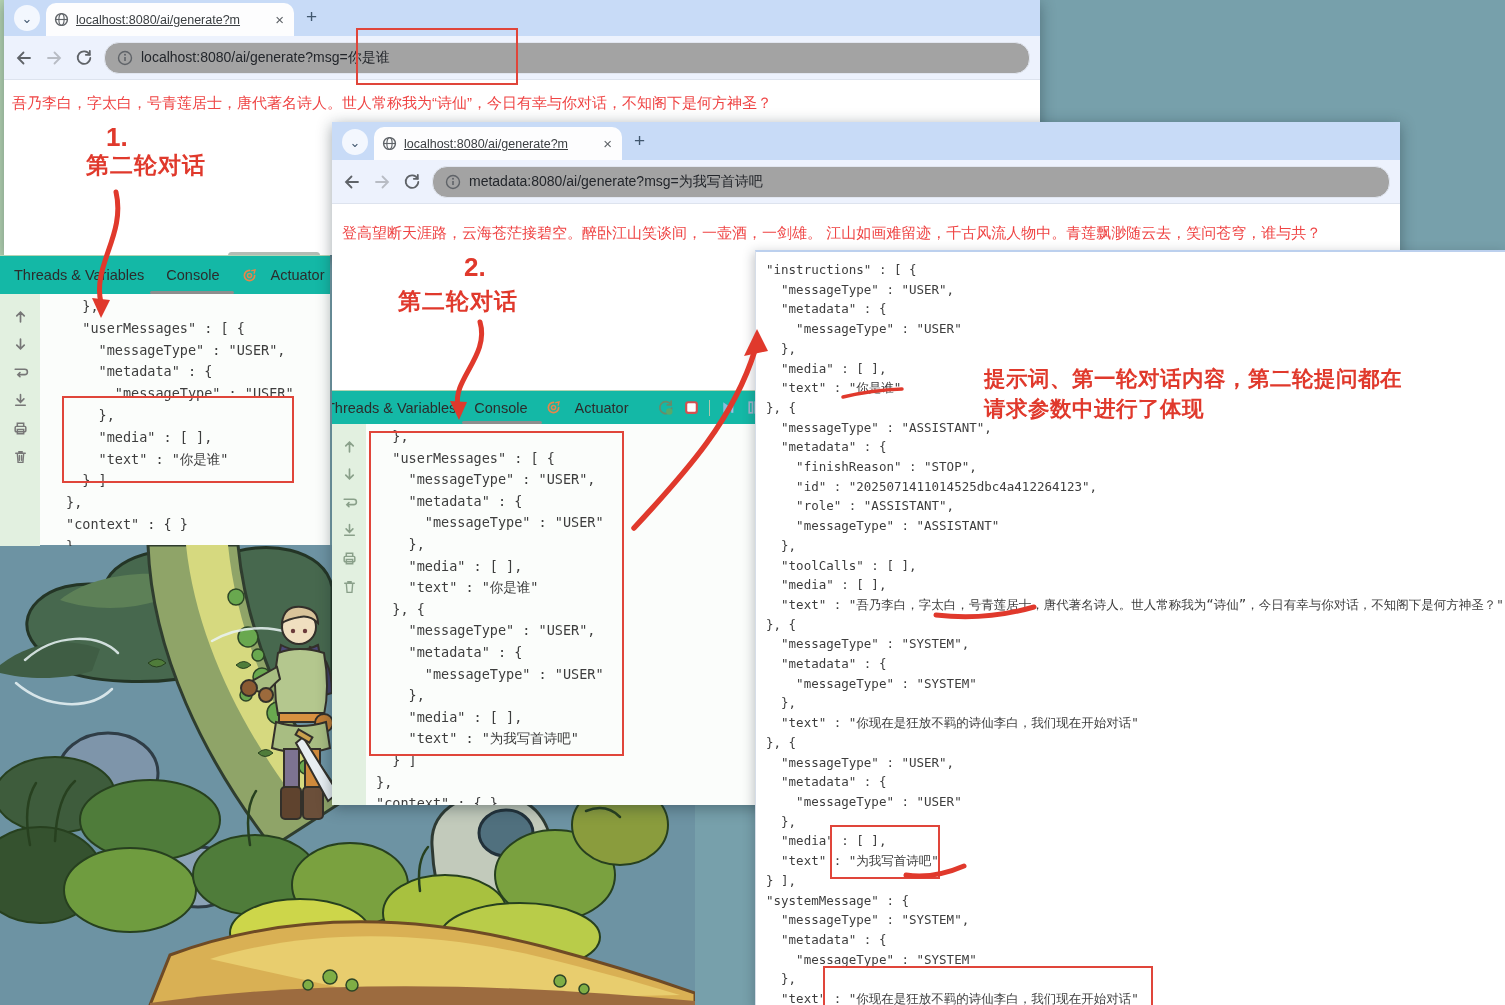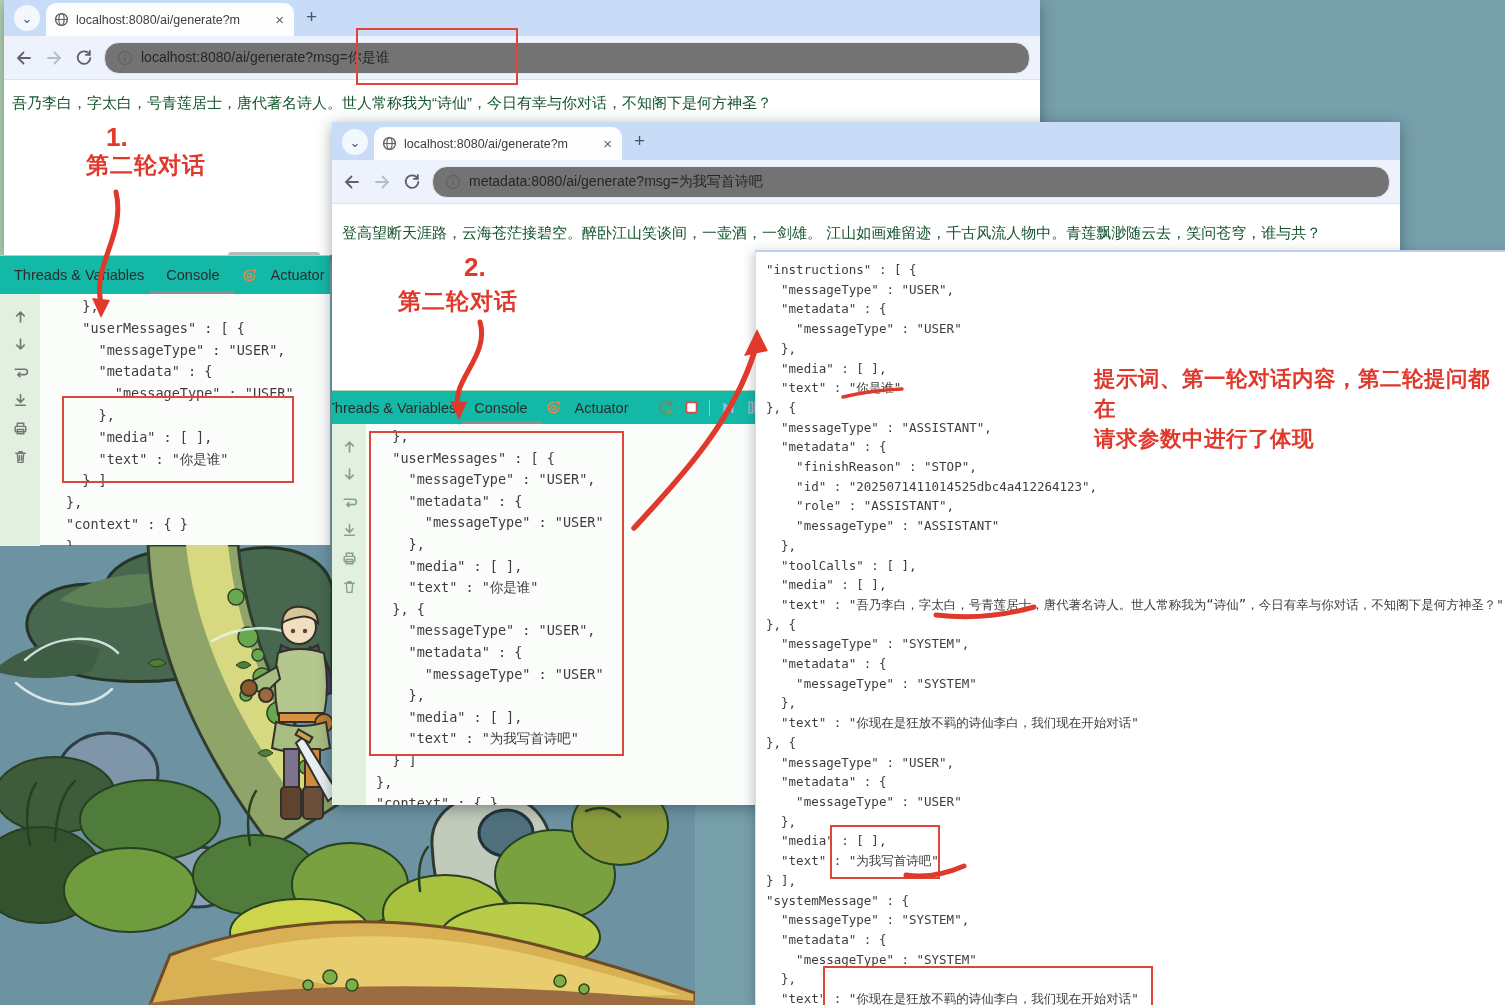--- a/index.html
+++ b/index.html
@@ -6,30 +6,30 @@
   .stage{position:relative;width:1505px;height:1005px;overflow:hidden;background:#77a0ab;
          font-family:"Liberation Sans",sans-serif;}
   .abs{position:absolute;}
   
   .window{position:absolute;background:#fff;box-shadow:0 3px 14px rgba(25,40,50,.42);}
   .tabstrip{background:#c8dbf7;display:flex;align-items:flex-end;position:relative;}
   .win-chevron{width:26px;height:26px;border-radius:50%;background:#f3f7fe;color:#41576e;
       display:flex;align-items:center;justify-content:center;font-size:13px;margin:0 6px 5px 10px;}
   .tab{background:#fdfdfe;border-radius:10px 10px 0 0;height:33px;width:232px;display:flex;
       align-items:center;padding:0 8px;gap:7px;}
-  .tab-title{font-size:12.5px;color:#3c4043;white-space:nowrap;overflow:hidden;flex:1;}
+  .tab-title{font-size:12.5px;color:#3c4043;white-space:nowrap;overflow:hidden;flex:1;text-decoration:underline;}
   .tab-close{color:#5f6368;font-size:15px;line-height:1;padding:0 2px;}
   .newtab{color:#41576e;font-size:19px;margin:0 0 8px 12px;}
   .toolbar{background:#edf2fd;display:flex;align-items:center;gap:10px;padding:0 10px;
       border-bottom:1px solid #dde3ee;}
   .navico{width:20px;height:20px;flex:none;}
-  .urlbar{flex:1;height:30px;background:#737373;border:1px solid #e1e6f0;border-radius:15px;
+  .urlbar{flex:1;height:30px;background:#a3a3a3;border:1px solid #e1e6f0;border-radius:15px;
       display:flex;align-items:center;gap:8px;padding:0 12px;}
   .urltext{font-size:14px;color:#23262b;white-space:nowrap;}
-  .page-text{font-size:15px;color:#14532d;white-space:nowrap;}
+  .page-text{font-size:15px;color:#ef4444;white-space:nowrap;}
   
   .idepanel{position:absolute;background:#fbfdfb;}
   .ide-tabs{background:#14b8a6;border-top:1px solid #b5d4b4;display:flex;align-items:center;
       gap:22px;padding:0 14px;position:relative;}
   .ide-tab{font-size:14.5px;color:#2c2c2c;white-space:nowrap;}
   .ide-tab.active{position:relative;}
   .tab-underline{position:absolute;height:3px;background:#8d8d8d;border-radius:2px;}
   .handle-pill{position:absolute;background:#9aa59c;opacity:.75;border-radius:4px;}
   .actuator{display:flex;align-items:center;gap:14px;}
   .runicons{display:flex;align-items:center;gap:9px;margin-left:10px;}
@@ -355,18 +355,18 @@
       <polygon points="92,298 110,300 101,318"></polygon>
       <polygon points="450,401 467,402 459,420"></polygon>
       <polygon points="744,356 768,351 757,329"></polygon>
     </g>
   </svg>
 
   <div class="ann" style="left:106px;top:122px;font-size:26px">1.</div>
   <div class="ann" style="left:86px;top:150px;font-size:23px;letter-spacing:1px">第二轮对话</div>
   <div class="ann" style="left:464px;top:252px;font-size:26px">2.</div>
   <div class="ann" style="left:398px;top:286px;font-size:23px;letter-spacing:1px">第二轮对话</div>
-  <div class="ann" style="left:1094px;top:364px;font-size:21.5px;line-height:30px;letter-spacing:.5px">
+  <div class="ann" style="left:984px;top:364px;font-size:21.5px;line-height:30px;letter-spacing:.5px">
     <div>提示词、第一轮对话内容，第二轮提问都在</div>
     <div>请求参数中进行了体现</div>
   </div>
 
 </div>
 
 </body></html>

